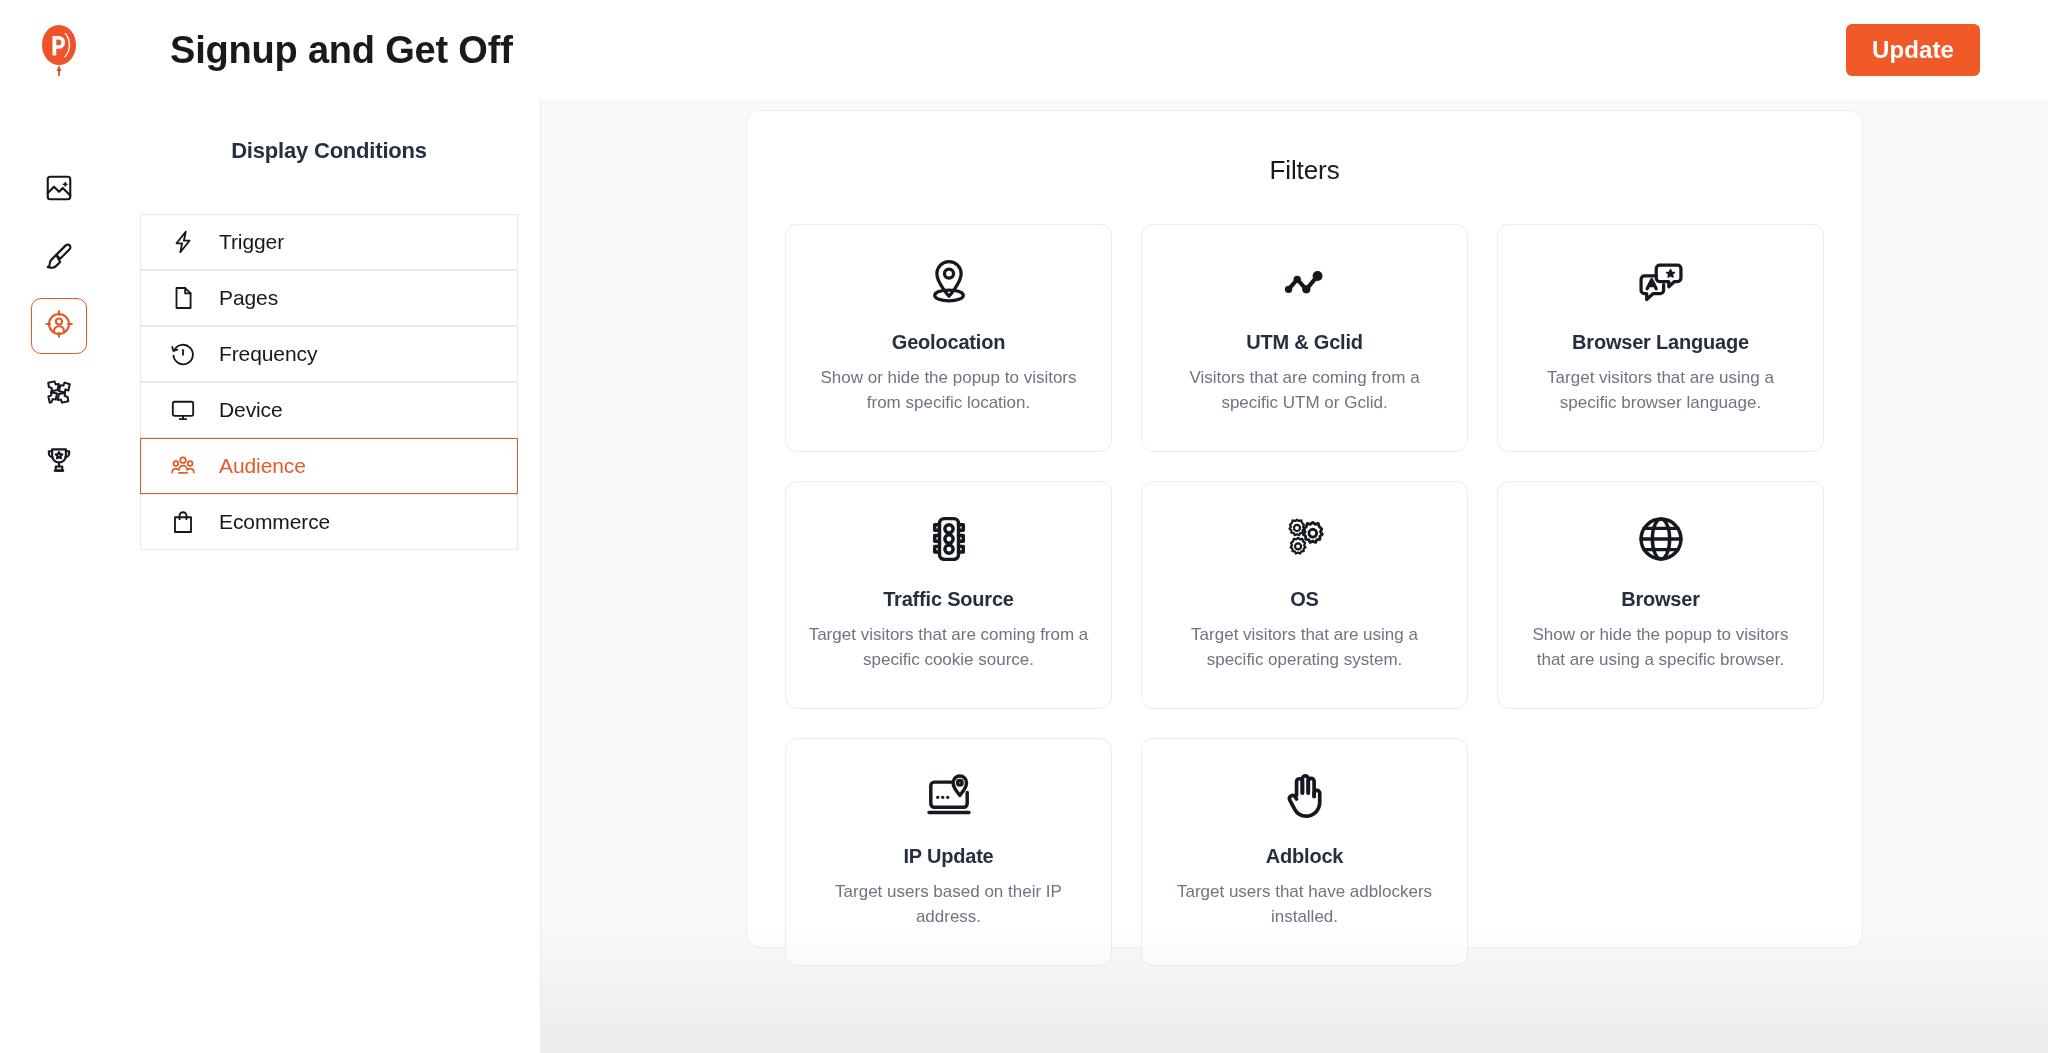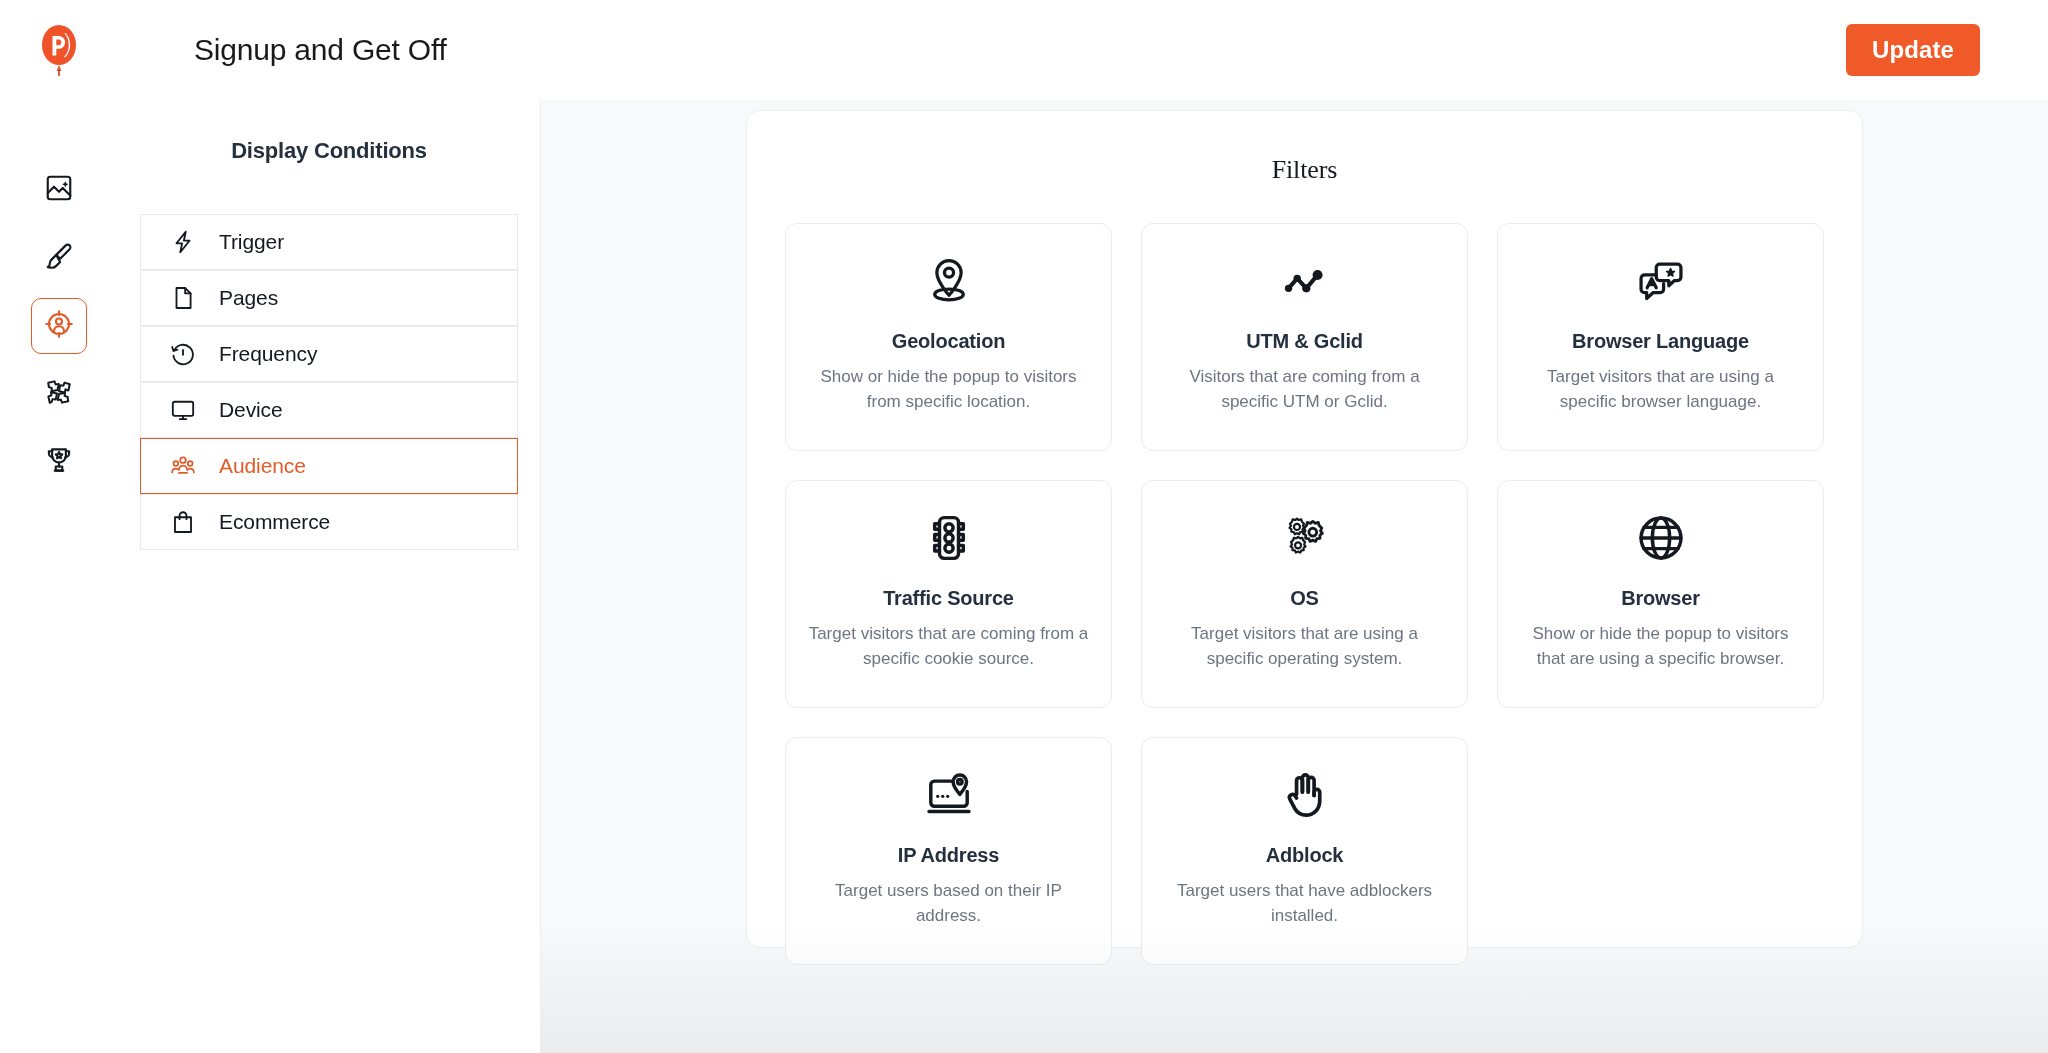--- a/index.html
+++ b/index.html
@@ -30,25 +30,25 @@
   }
   .logo-wrap {
     width: 118px;
     display: flex;
     align-items: center;
     justify-content: center;
     flex: 0 0 118px;
   }
   .logo-balloon { display: block; }
   .page-title {
-    font-size: 30px;
-    font-weight: 400;
+    font-size: 38px;
+    font-weight: 700;
     color: #1a1a1a;
     letter-spacing: -0.2px;
-    margin-left: 76px;
+    margin-left: 52px;
   }
   .topbar-spacer { flex: 1 1 auto; }
   .update-btn {
     margin-right: 68px;
     background: #F05A28;
     color: #ffffff;
     border: none;
     border-radius: 6px;
     font-size: 24px;
     font-weight: 700;
@@ -173,21 +173,20 @@
     border-radius: 14px;
     padding: 44px 38px 40px 38px;
   }
   .filters-title {
     text-align: center;
     font-size: 26px;
     font-weight: 400;
     color: #14181F;
     margin-bottom: 38px;
     letter-spacing: -0.1px;
-    font-family: Liberation Serif, serif;
   }
   .filters-grid {
     display: grid;
     grid-template-columns: repeat(3, 1fr);
     gap: 29px;
   }
   .filter-card {
     border: 1px solid #EBECEE;
     border-radius: 12px;
     background: #ffffff;
@@ -471,21 +470,21 @@
             <svg width="52" height="52" viewBox="0 0 24 24" fill="none" stroke="currentColor" stroke-width="1.6" stroke-linecap="round" stroke-linejoin="round">
               <path d="M17.8 5.6H5.2A1.6 1.6 0 0 0 3.6 7.2v8.4a1.6 1.6 0 0 0 1.6 1.6h13.6a1.6 1.6 0 0 0 1.6-1.6v-5.2"></path>
               <path d="M2.8 19.6h18.4"></path>
               <circle cx="6.8" cy="12.6" r="0.75" fill="currentColor" stroke="none"></circle>
               <circle cx="9.1" cy="12.6" r="0.75" fill="currentColor" stroke="none"></circle>
               <circle cx="11.4" cy="12.6" r="0.75" fill="currentColor" stroke="none"></circle>
               <path d="M17 2.8a3.1 3.1 0 0 0-3.1 3.1c0 2.2 3.1 5.8 3.1 5.8s3.1-3.6 3.1-5.8A3.1 3.1 0 0 0 17 2.8z" fill="#ffffff"></path>
               <circle cx="17" cy="5.9" r="1.05"></circle>
             </svg>
           </div>
-          <div class="filter-name">IP Address</div>
+          <div class="filter-name">IP Update</div>
           <div class="filter-desc">Target users based on their IP address.</div>
         </div>
 
         <div class="filter-card">
           <div class="filter-icon">
             <svg width="52" height="52" viewBox="0 0 24 24" fill="none" stroke="currentColor" stroke-width="1.7" stroke-linecap="round" stroke-linejoin="round">
               <path d="M8.1 11.6V5.4a1.35 1.35 0 0 1 2.7 0v5.2"></path>
               <path d="M10.8 10.6V4.1a1.35 1.35 0 0 1 2.7 0v6.5"></path>
               <path d="M13.5 10.6V5.2a1.35 1.35 0 0 1 2.7 0v7"></path>
               <path d="M16.2 12.2v-1.5a1.3 1.3 0 0 1 2.6 0v4.1c0 3.5-2.6 6.5-6.3 6.5-2.6 0-4.2-1.3-5.3-3.2L5 13.9a1.45 1.45 0 0 1 2.4-1.6l.7 1.1"></path>

